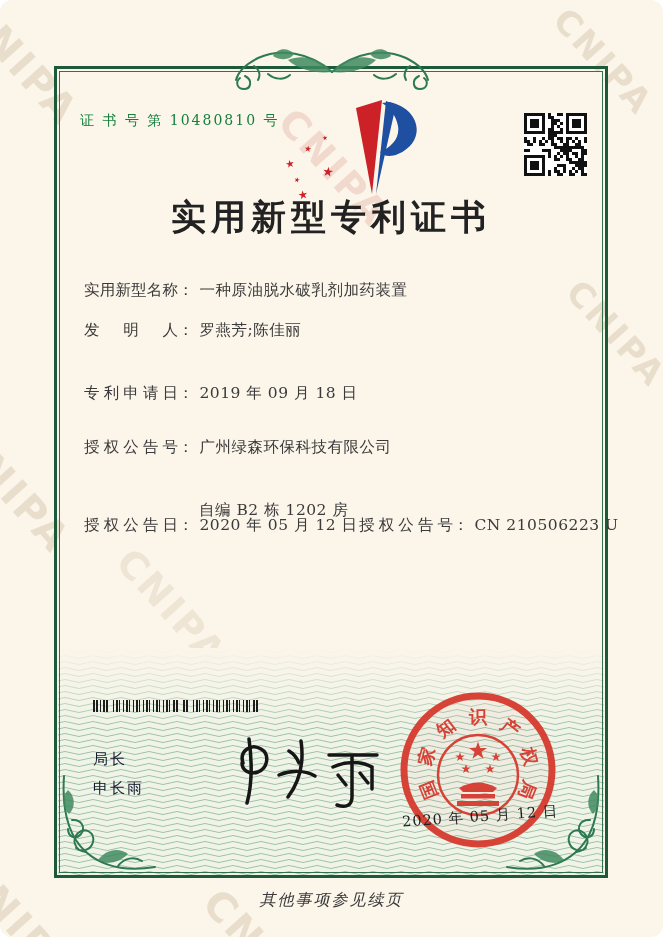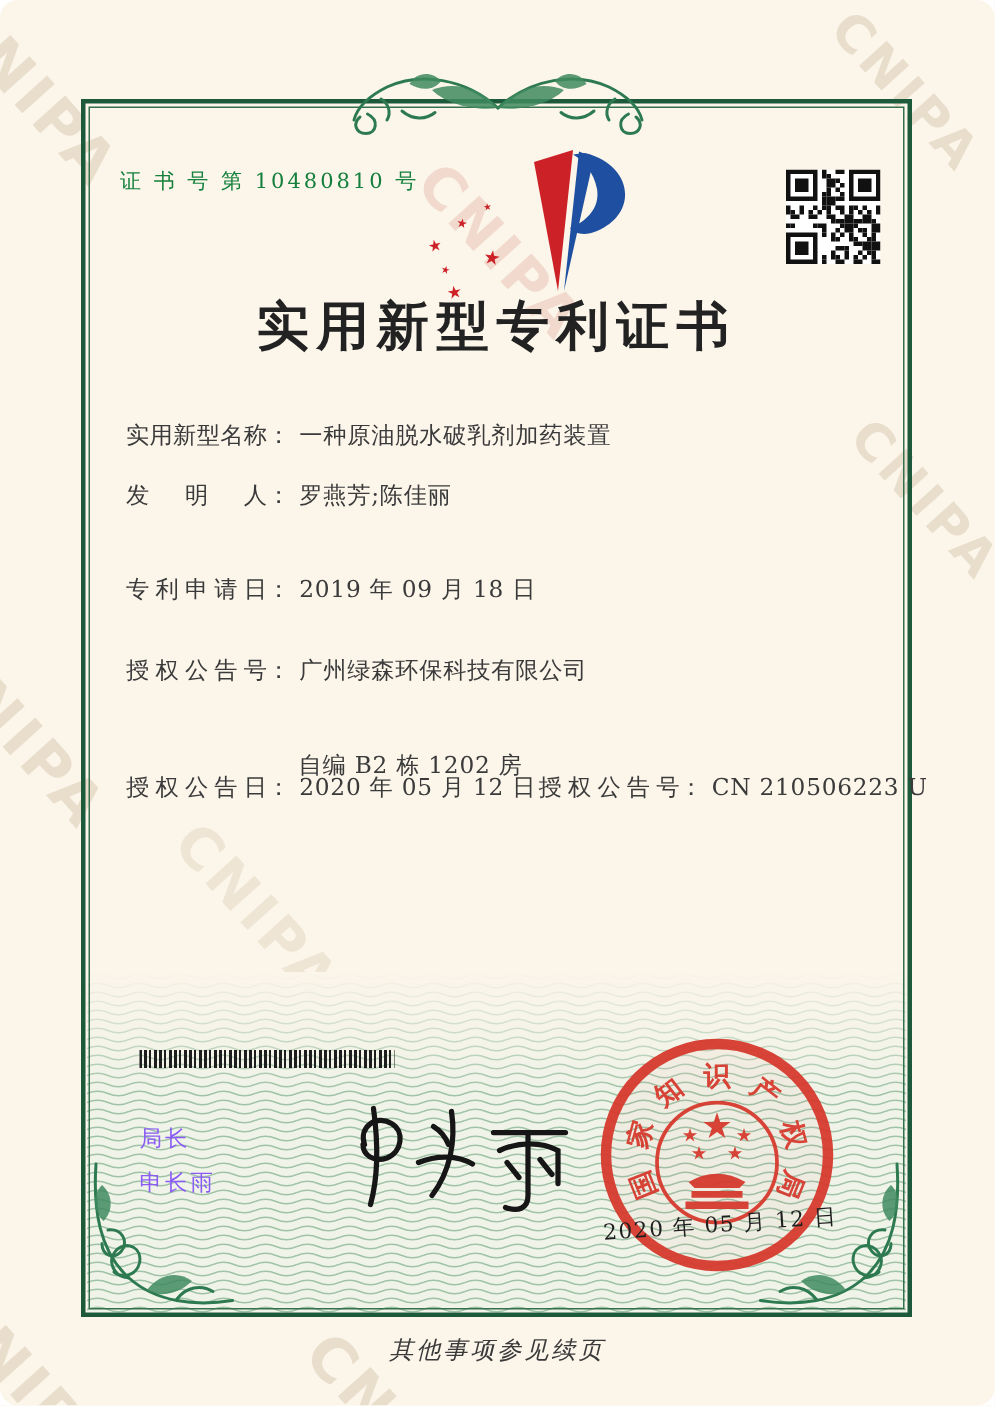--- a/index.html
+++ b/index.html
@@ -59,21 +59,21 @@
   }
   .paras p { text-indent:2em; }
   .barcode {
     position:absolute; left:93px; top:700px; width:170px; height:12px;
     background:repeating-linear-gradient(90deg,
       #1d1d1d 0px,#1d1d1d 1.5px, transparent 1.5px, transparent 3px,
       #1d1d1d 3px,#1d1d1d 5px, transparent 5px, transparent 6.5px,
       #1d1d1d 6.5px,#1d1d1d 7.5px, transparent 7.5px, transparent 10px);
   }
   .director-label, .director-name {
-    position:absolute; left:93px; font-size:15px; color:#8b5cf6;
+    position:absolute; left:93px; font-size:15px; color:#0f172a;
     font-family:"DejaVu Sans","Liberation Sans",sans-serif; letter-spacing:2px;
   }
   .director-label { top:750px; }
   .director-name { top:779px; }
   .signature { position:absolute; left:205px; top:733px; }
   .seal { position:absolute; left:397px; top:689px; opacity:0.95; }
   .seal-date {
     position:absolute; left:402px; top:807px; width:160px; font-size:14.5px; color:#1f1f1f;
     letter-spacing:1px; transform:rotate(-4deg); white-space:nowrap;
   }

